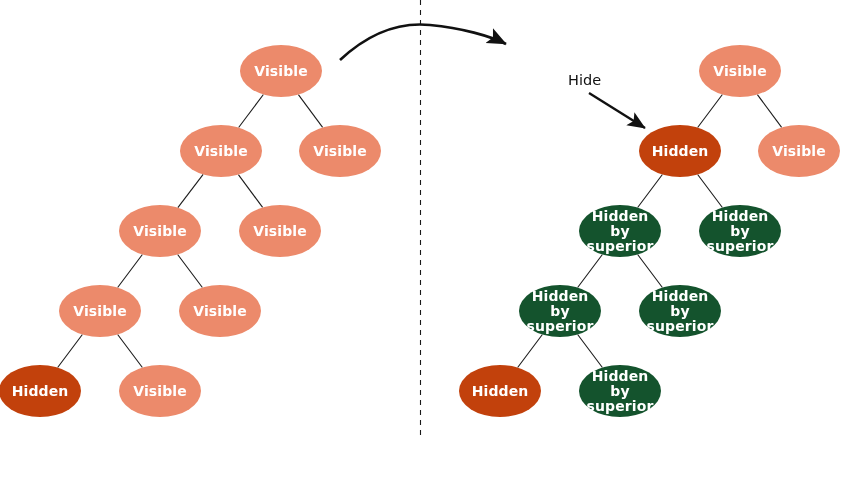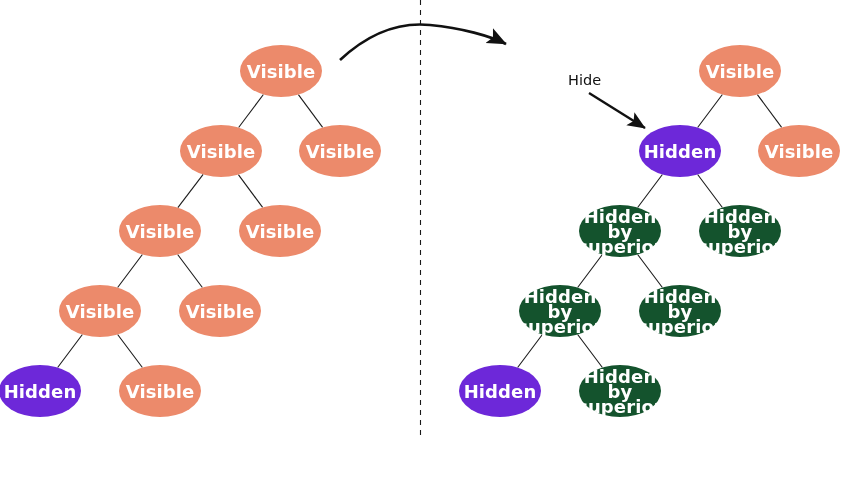--- a/index.html
+++ b/index.html
@@ -28,29 +28,29 @@
   }
   .node {
     position: absolute;
     display: flex;
     align-items: center;
     justify-content: center;
     text-align: center;
     border-radius: 50%;
     color: #ffffff;
     font-weight: bold;
-    font-size: 18px;
+    font-size: 14px;
     line-height: 15px;
     letter-spacing: 0.1px;
     box-sizing: border-box;
     padding: 0 4px;
     white-space: pre-line;
   }
   .node.visible-node   { background: #ec8a6b; }
-  .node.hidden-node    { background: #6d28d9; }
+  .node.hidden-node    { background: #c2410c; }
   .node.superior-node  { background: #14532d; }
 
   .hide-label {
     position: absolute;
     font-size: 14.5px;
     color: #111111;
     font-weight: normal;
     white-space: nowrap;
   }
 </style>

